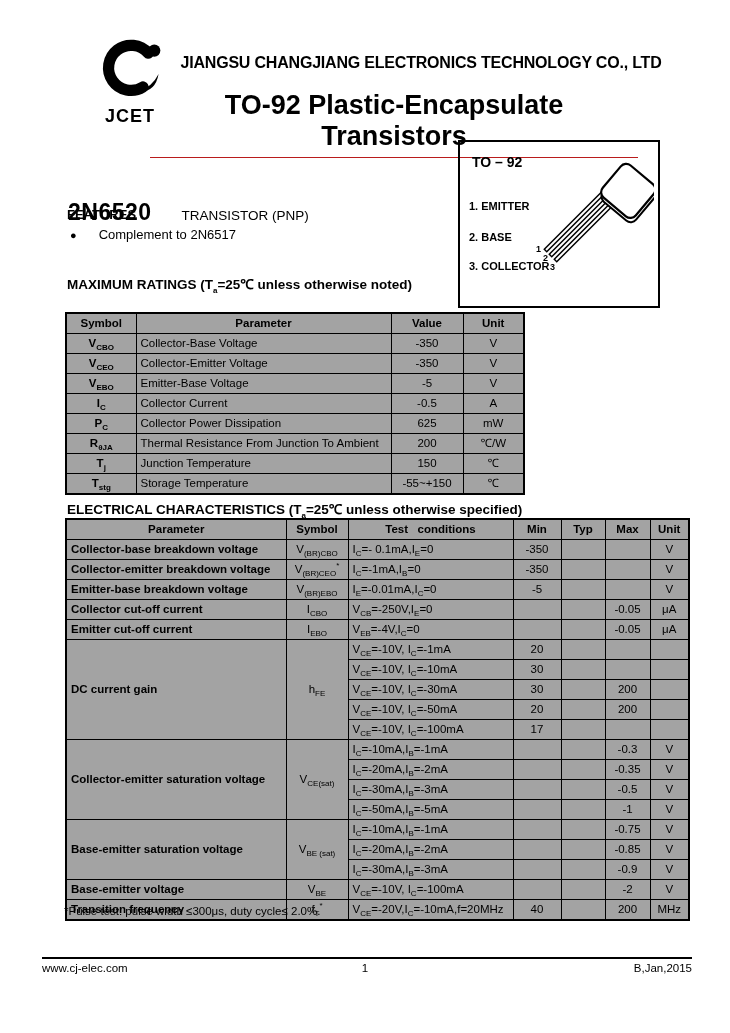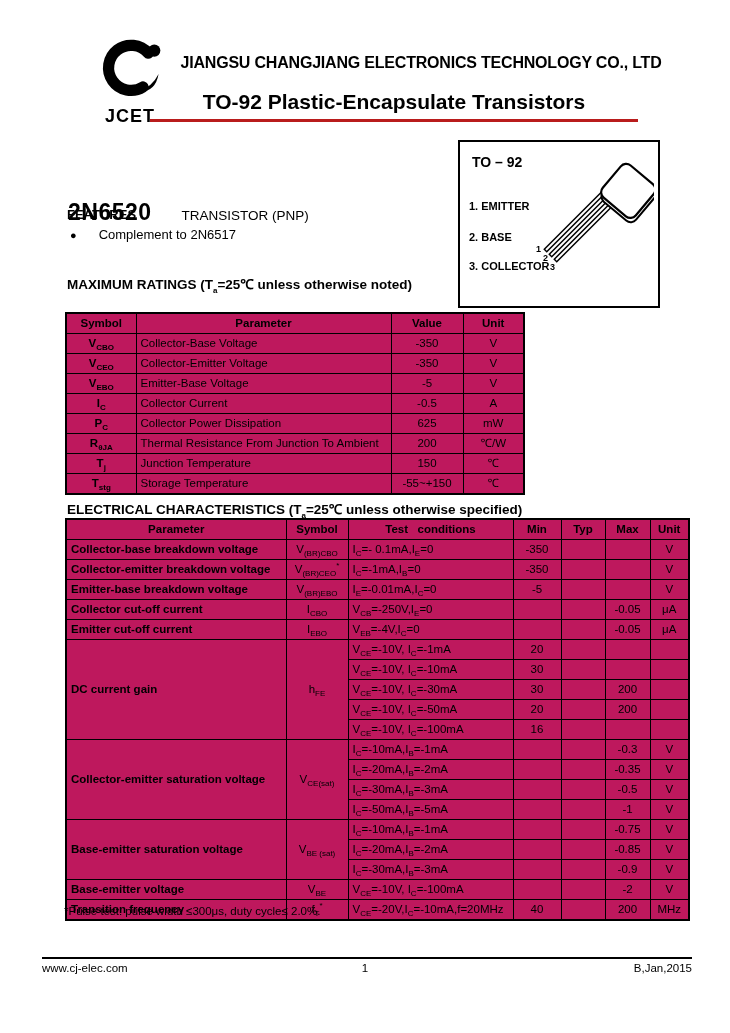--- a/index.html
+++ b/index.html
@@ -6,41 +6,41 @@
   #page{position:relative;width:730px;height:1033px;background:#ffffff;margin:0 auto;
         font-family:"Liberation Sans",sans-serif;color:#000;overflow:hidden;}
 
   
   .logo-block{position:absolute;left:78px;top:38px;width:104px;text-align:center;}
   .logo-block svg{display:block;margin:0 auto;}
   .logo-text{font-weight:bold;font-size:18px;letter-spacing:1px;margin-top:-4px;}
   .company-line{position:absolute;left:168px;top:54px;width:506px;text-align:center;
                 font-weight:bold;font-size:16px;letter-spacing:-0.2px;}
   .doc-title{position:absolute;left:150px;top:90px;width:488px;text-align:center;
-             font-weight:bold;font-size:21px;padding-bottom:5px;border-bottom:3px solid #b91c1c;}
+             font-weight:bold;font-size:27px;padding-bottom:5px;border-bottom:1px solid #b91c1c;}
 
   
   .part-row{position:absolute;left:68px;top:168px;display:flex;align-items:baseline;gap:30px;}
   .part-number{font-size:23px;font-weight:bold;letter-spacing:0.5px;margin-top:31px;}
   .part-type{font-size:13.5px;}
   .features-title{position:absolute;left:67px;top:207px;font-weight:bold;font-size:13px;}
   .feature-item{position:absolute;left:70px;top:227px;font-size:13px;display:flex;align-items:center;}
   .feature-bullet{font-size:11px;margin-right:22px;}
   .max-title{position:absolute;left:67px;top:275px;font-weight:bold;font-size:13.5px;}
   .elec-title{position:absolute;left:67px;top:500px;font-weight:bold;font-size:13.5px;}
 
   
   .pkg-box{position:absolute;left:458px;top:140px;width:198px;height:164px;border:2px solid #000;text-decoration:underline;}
   .pkg-title{position:absolute;left:12px;top:12px;font-weight:bold;font-size:14px;}
   .pkg-pin{position:absolute;left:9px;font-weight:bold;font-size:11px;}
   .pkg-pin.p1{top:58px;} .pkg-pin.p2{top:89px;} .pkg-pin.p3{top:118px;}
   .pkg-svg{position:absolute;left:0;top:0;}
 
   
-  table.sheet{border-collapse:collapse;table-layout:fixed;font-size:11.5px;background:#be185d;}
+  table.sheet{border-collapse:collapse;table-layout:fixed;font-size:11.5px;background:#a3a3a3;}
   table.sheet th,table.sheet td{border:1px solid #000;height:19px;padding:0 4px;
       line-height:1.05;overflow:hidden;white-space:nowrap;}
   table.sheet th{font-weight:bold;text-align:center;}
   table.sheet{border:2px solid #000;}
   td.c-center{text-align:center;}
   td.c-left{text-align:left;padding-left:7px;}
   td.c-bold{font-weight:bold;}
   sub{font-size:8px;line-height:0;}
   sup{font-size:8px;line-height:0;}
   #max-table{position:absolute;left:65px;top:312px;width:458px;}
@@ -271,21 +271,21 @@
         </tr>
         <tr>
           <td class="c-left">V<sub>CE</sub>=-10V, I<sub>C</sub>=-50mA</td>
           <td class="c-center">20</td>
           <td class="c-center"></td>
           <td class="c-center">200</td>
           <td class="c-center"></td>
         </tr>
         <tr>
           <td class="c-left">V<sub>CE</sub>=-10V, I<sub>C</sub>=-100mA</td>
-          <td class="c-center">16</td>
+          <td class="c-center">17</td>
           <td class="c-center"></td>
           <td class="c-center"></td>
           <td class="c-center"></td>
         </tr>
         <tr>
           <td class="c-left c-bold" rowspan="4">Collector-emitter saturation voltage</td>
           <td class="c-center" rowspan="4">V<sub>CE(sat)</sub></td>
           <td class="c-left">I<sub>C</sub>=-10mA,I<sub>B</sub>=-1mA</td>
           <td class="c-center"></td>
           <td class="c-center"></td>

